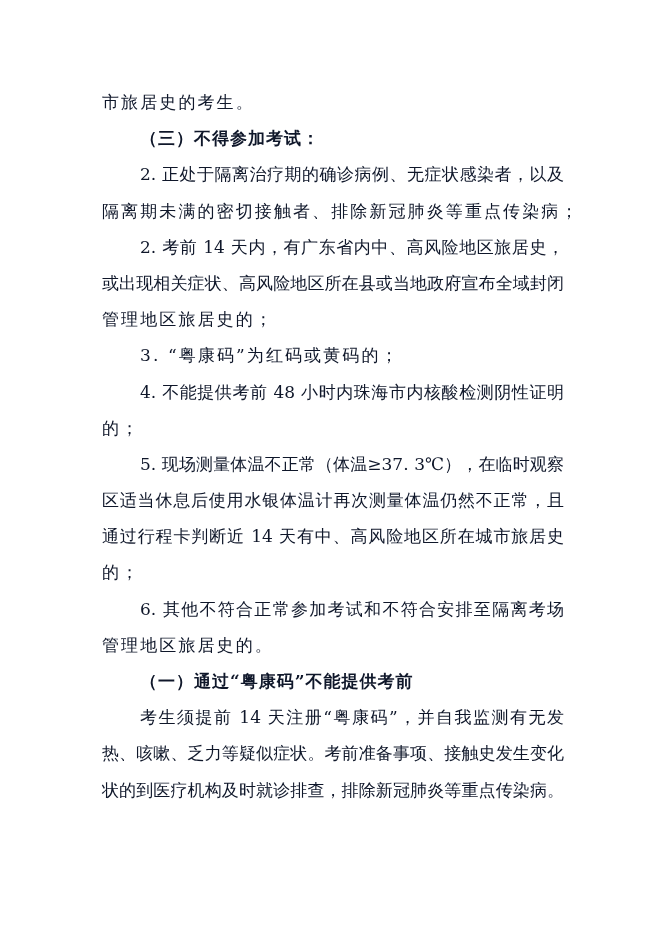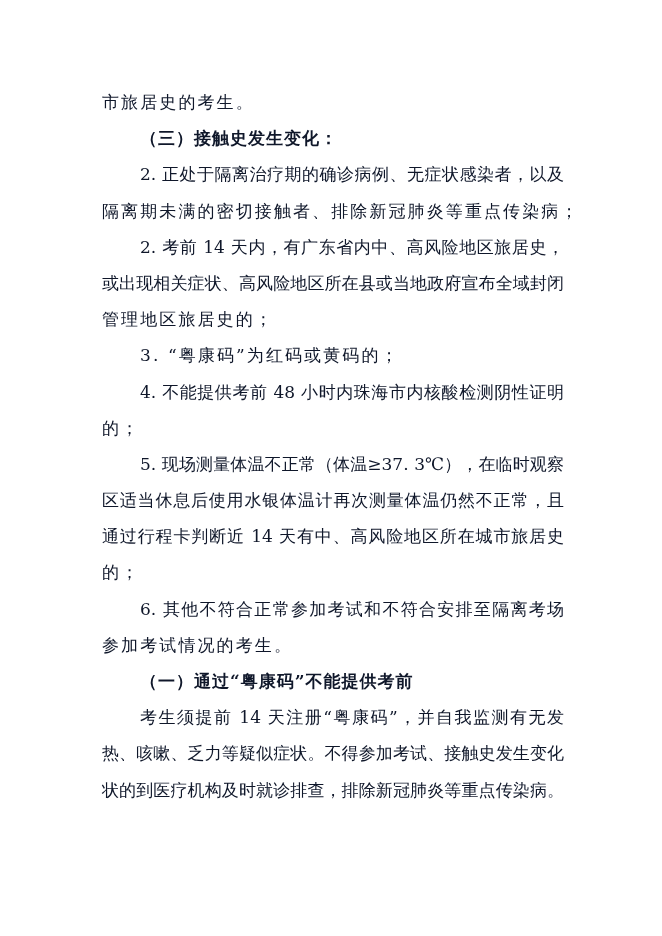--- a/index.html
+++ b/index.html
@@ -13,32 +13,32 @@
     .line.just { text-align: justify; text-align-last: justify; letter-spacing: 0; }
     .indent { padding-left: 38px; }
     .h2 { font-family: "DejaVu Sans", "Liberation Sans", sans-serif; font-weight: bold; letter-spacing: 1px; }
     .h3 { font-weight: bold; letter-spacing: 1px; }
   </style>
 </head>
 <body>
 
 <div class="page">
   <div class="line">市旅居史的考生。</div>
-  <div class="line indent h3">（三）接触史发生变化：</div>
+  <div class="line indent h3">（三）不得参加考试：</div>
   <div class="line indent just">2. 正处于隔离治疗期的确诊病例、无症状感染者，以及</div>
   <div class="line">隔离期未满的密切接触者、排除新冠肺炎等重点传染病；</div>
   <div class="line indent just">2. 考前 14 天内，有广东省内中、高风险地区旅居史，</div>
   <div class="line just">或出现相关症状、高风险地区所在县或当地政府宣布全域封闭</div>
   <div class="line">管理地区旅居史的；</div>
   <div class="line indent">3. “粤康码”为红码或黄码的；</div>
   <div class="line indent just">4. 不能提供考前 48 小时内珠海市内核酸检测阴性证明</div>
   <div class="line">的；</div>
   <div class="line indent just">5. 现场测量体温不正常（体温≥37. 3℃），在临时观察</div>
   <div class="line just">区适当休息后使用水银体温计再次测量体温仍然不正常，且</div>
   <div class="line just">通过行程卡判断近 14 天有中、高风险地区所在城市旅居史</div>
   <div class="line">的；</div>
   <div class="line indent just">6. 其他不符合正常参加考试和不符合安排至隔离考场</div>
-  <div class="line">参加考试情况的考生。</div>
+  <div class="line">管理地区旅居史的。</div>
   <div class="line indent h3">（一）通过“粤康码”不能提供考前</div>
   <div class="line indent just">考生须提前 14 天注册“粤康码”，并自我监测有无发</div>
-  <div class="line just">热、咳嗽、乏力等疑似症状。不得参加考试、接触史发生变化</div>
+  <div class="line just">热、咳嗽、乏力等疑似症状。考前准备事项、接触史发生变化</div>
   <div class="line just">状的到医疗机构及时就诊排查，排除新冠肺炎等重点传染病。</div>
 </div>
 
 </body></html>

